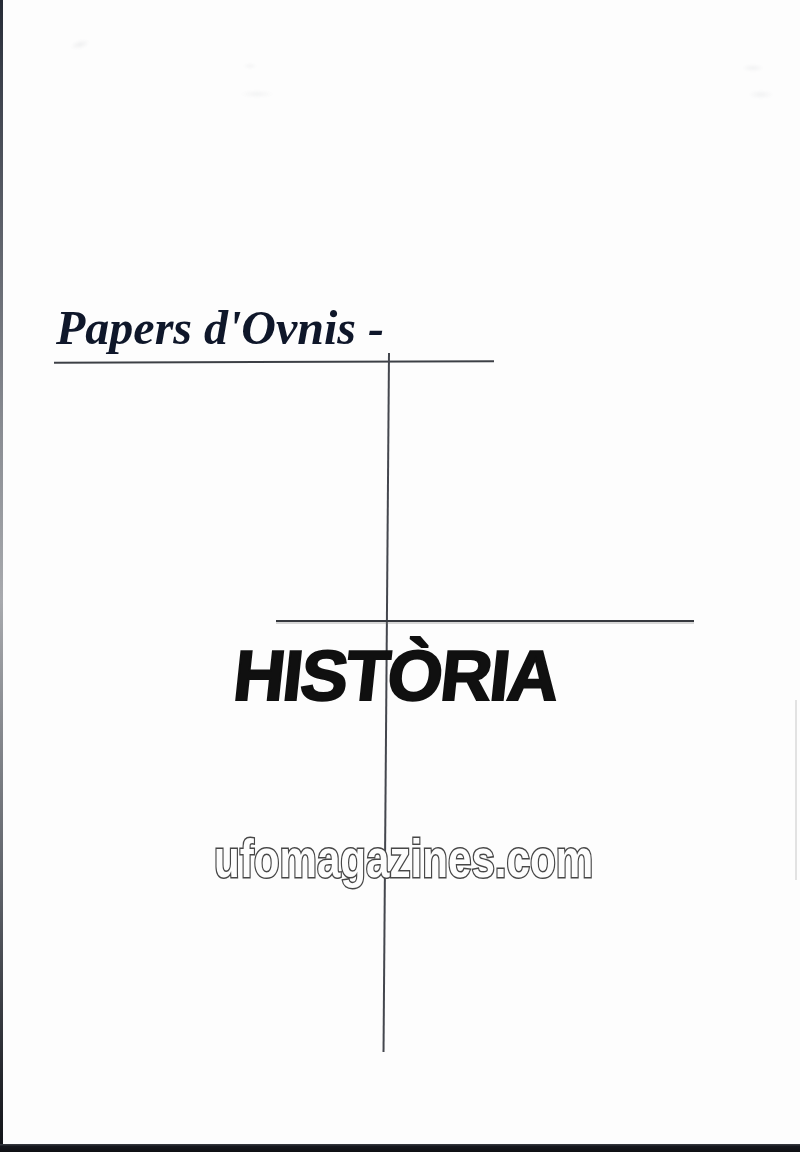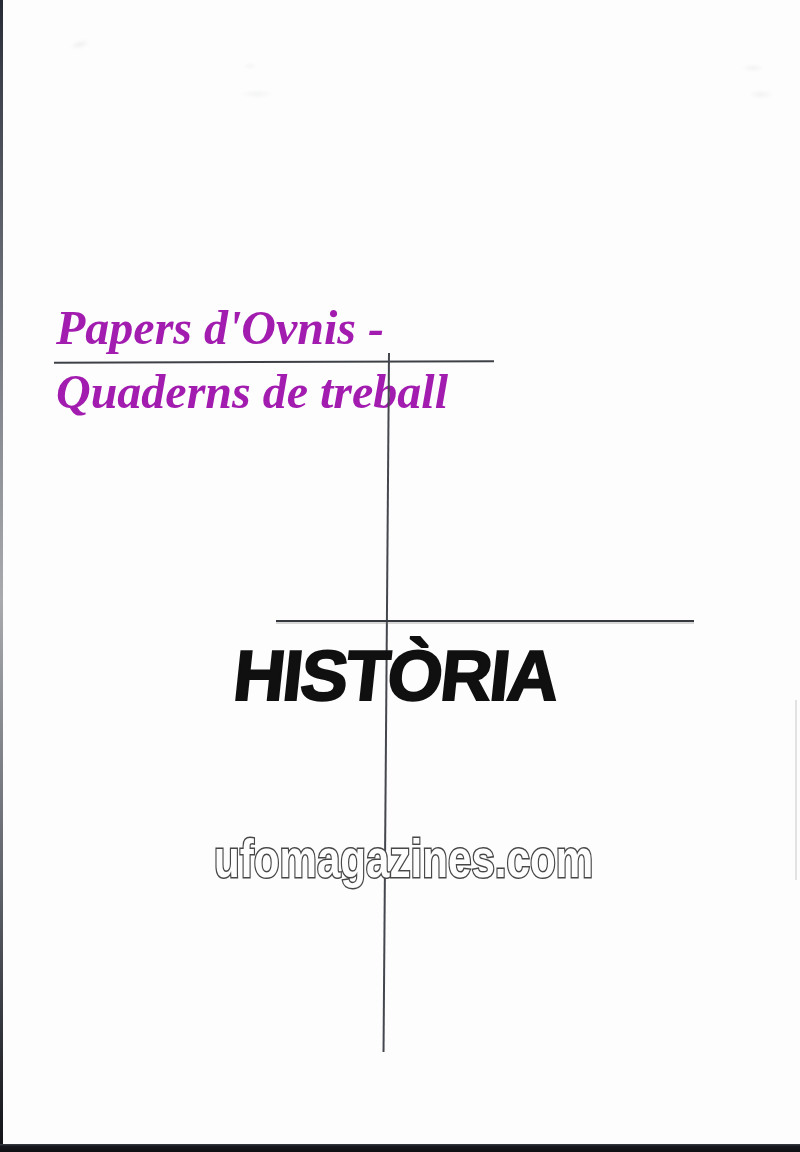--- a/index.html
+++ b/index.html
@@ -55,21 +55,21 @@
 
   
   .series-title {
     position: absolute;
     margin: 0;
     font-family: "Liberation Serif", serif;
     font-style: italic;
     font-weight: bold;
     font-size: 48px;
     line-height: 1;
-    color: #a21caf;
+    color: #0f172a;
     white-space: nowrap;
   }
   .line1 { left: 56px; top: 304px; }
   .line2 { left: 56px; top: 368px; }
 
   
   .rule-top {
     position: absolute;
     left: 54px; top: 361px;
     width: 440px; height: 2px;
@@ -136,21 +136,20 @@
   <div class="smudge s2"></div>
   <div class="smudge s3"></div>
   <div class="smudge s4"></div>
   <div class="smudge s5"></div>
   <div class="edge-right-shadow"></div>
 
   <h1 class="series-title line1">Papers d'Ovnis -</h1>
 
   <div class="rule-top"></div>
 
-  <h1 class="series-title line2">Quaderns de treball</h1>
 
   <div class="vrule"></div>
 
   <div class="rule-mid"></div>
 
   <div class="section-title">HISTÒRIA</div>
 
   <div class="watermark">ufomagazines.com</div>
 
   <div class="edge-bottom"></div>

